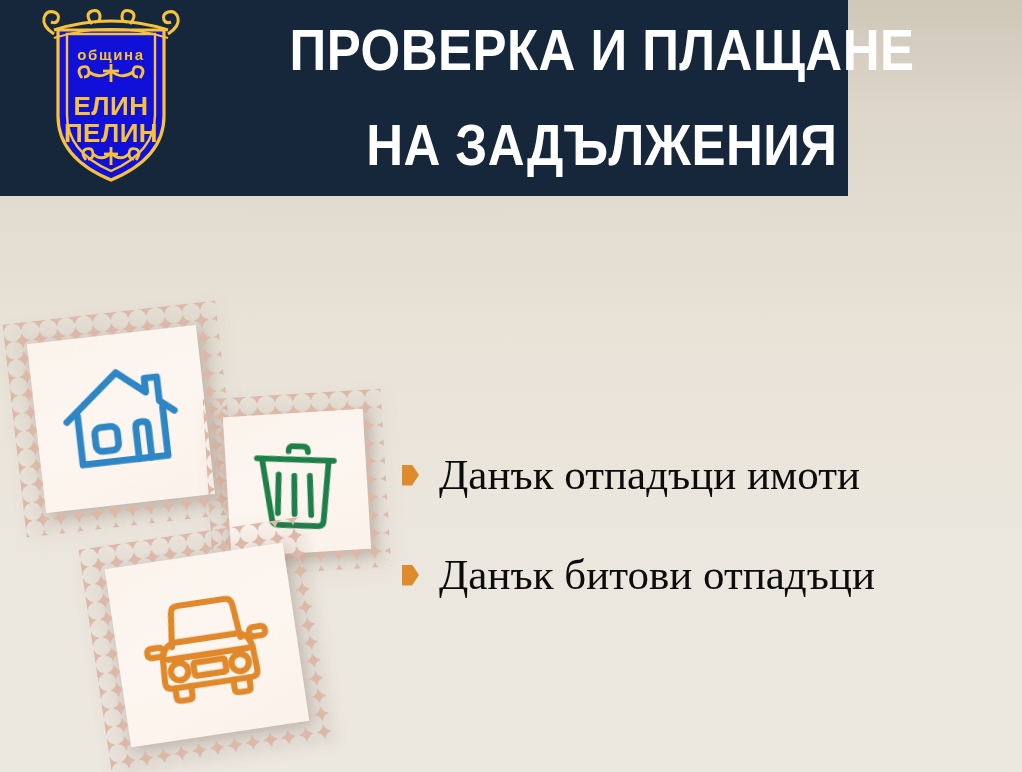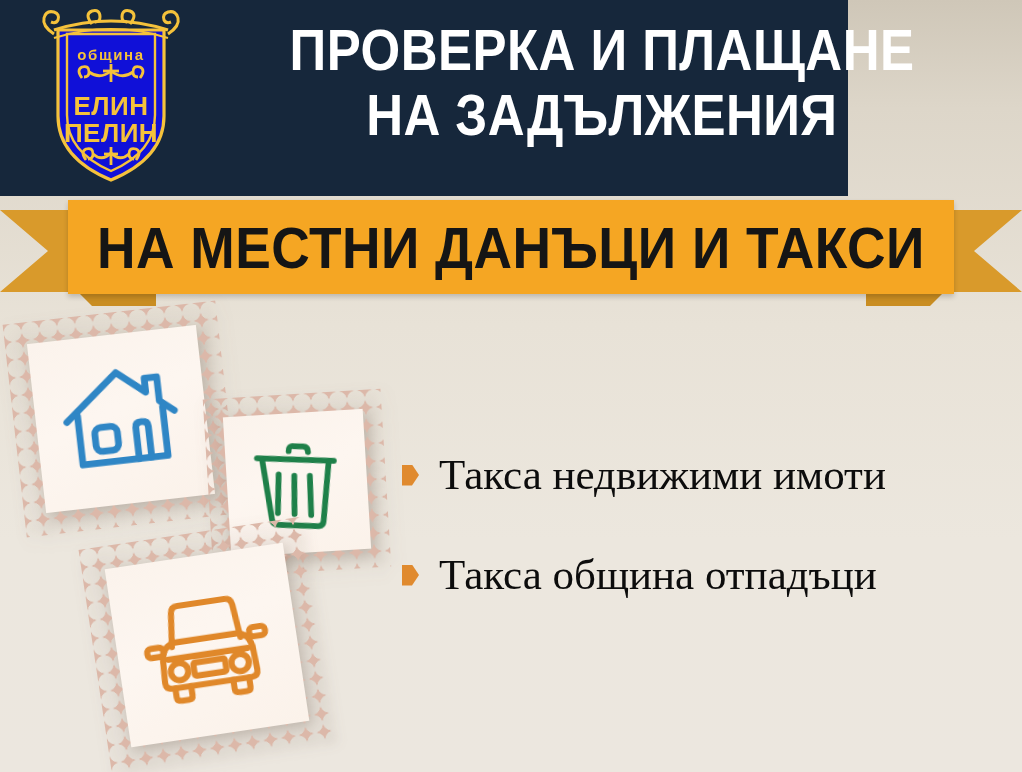--- a/index.html
+++ b/index.html
@@ -39,21 +39,21 @@
 
   .title-block {
     position: absolute;
     left: 196px;
     top: 18px;
     width: 812px;
     height: 160px;
     display: flex;
     flex-direction: column;
     align-items: center;
-    justify-content: flex-start;
+    justify-content: space-between;
   }
 
   .title-line {
     color: #ffffff;
     font-family: "Liberation Sans Narrow", "Liberation Sans", sans-serif;
     font-weight: bold;
     font-size: 58px;
     line-height: 1.12;
     letter-spacing: 0.5px;
     transform: scaleX(0.88);
@@ -240,29 +240,20 @@
         </g>
       </svg>
     </div>
 
     <div class="title-block">
       <div class="title-line">ПРОВЕРКА И ПЛАЩАНЕ</div>
       <div class="title-line">НА ЗАДЪЛЖЕНИЯ</div>
     </div>
   </div>
 
-  <div class="ribbon">
-    <div class="ribbon-tail left"></div>
-    <div class="ribbon-tail right"></div>
-    <div class="ribbon-fold left"></div>
-    <div class="ribbon-fold right"></div>
-    <div class="ribbon-main">
-      <span class="ribbon-text">НА МЕСТНИ ДАНЪЦИ И ТАКСИ</span>
-    </div>
-  </div>
 
   <div class="stamp" id="stamp-house">
     <div class="stamp-border"></div>
     <div class="stamp-inner">
       <svg class="stamp-icon" viewBox="0 0 100 100">
         <g fill="none" stroke="#2F86C5" stroke-width="5.4" stroke-linejoin="round" stroke-linecap="round">
           <path d="M7 48 L50 13 L72 31 L72 20 L82 20 L82 39 L93 48"></path>
           <path d="M16 44 L16 83 L84 83 L84 44"></path>
           <rect x="28" y="55" width="18" height="19" rx="5"></rect>
           <path d="M61 83 L61 58 Q61 54 66 54 Q71 54 71 58 L71 83"></path>
@@ -311,24 +302,24 @@
           <rect x="83" y="42" width="12" height="7" rx="3"></rect>
         </g>
       </svg>
     </div>
   </div>
 
   <div class="list">
 
     <div class="list-item">
       <span class="bullet"></span>
-      <span class="list-label">Такса недвижими имоти</span>
+      <span class="list-label">Данък отпадъци имоти</span>
     </div>
 
     <div class="list-item">
       <span class="bullet"></span>
-      <span class="list-label">Такса община отпадъци</span>
+      <span class="list-label">Данък битови отпадъци</span>
     </div>
 
 
   </div>
 
 </div>
 
 </body></html>

